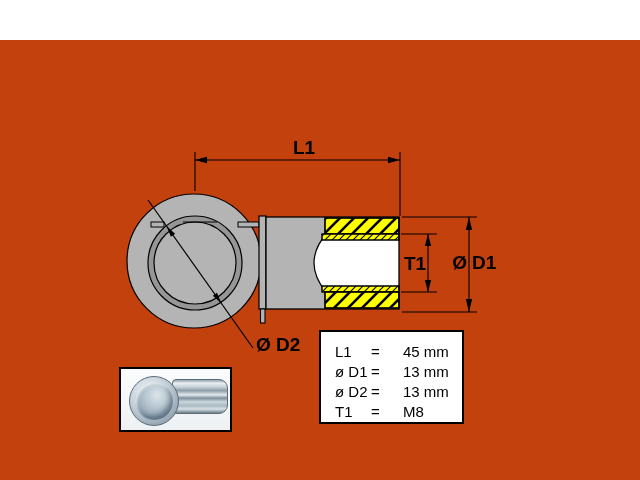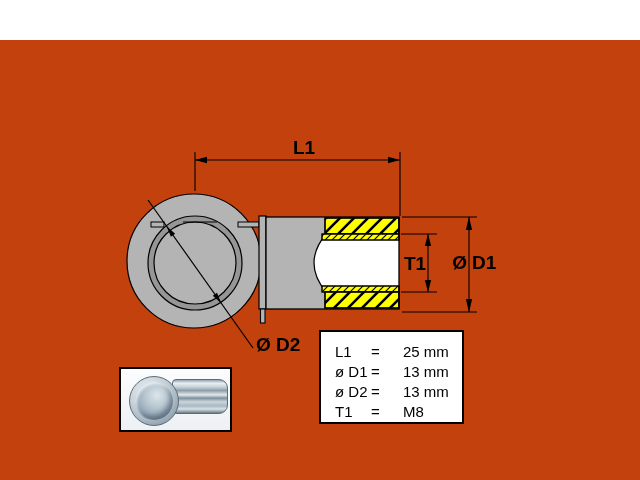--- a/index.html
+++ b/index.html
@@ -109,21 +109,21 @@
       <polygon points="166.6,186.2 175.1,193.7 170.9,196.7" fill="#000" stroke="none"></polygon>
       <polygon points="221.3,263.3 217,252.8 212.8,255.8" fill="#000" stroke="none"></polygon>
       <text class="dim-label" x="256" y="311" text-anchor="start" stroke="none">Ø D2</text>
     </g>
   </svg>
 
   <div class="spec-table">
     <div class="spec-row">
       <span>L1</span>
         <span>=</span>
-        <span>25 mm</span>
+        <span>45 mm</span>
     </div>
     <div class="spec-row">
       <span>ø D1</span>
         <span>=</span>
         <span>13 mm</span>
     </div>
     <div class="spec-row">
       <span>ø D2</span>
         <span>=</span>
         <span>13 mm</span>

